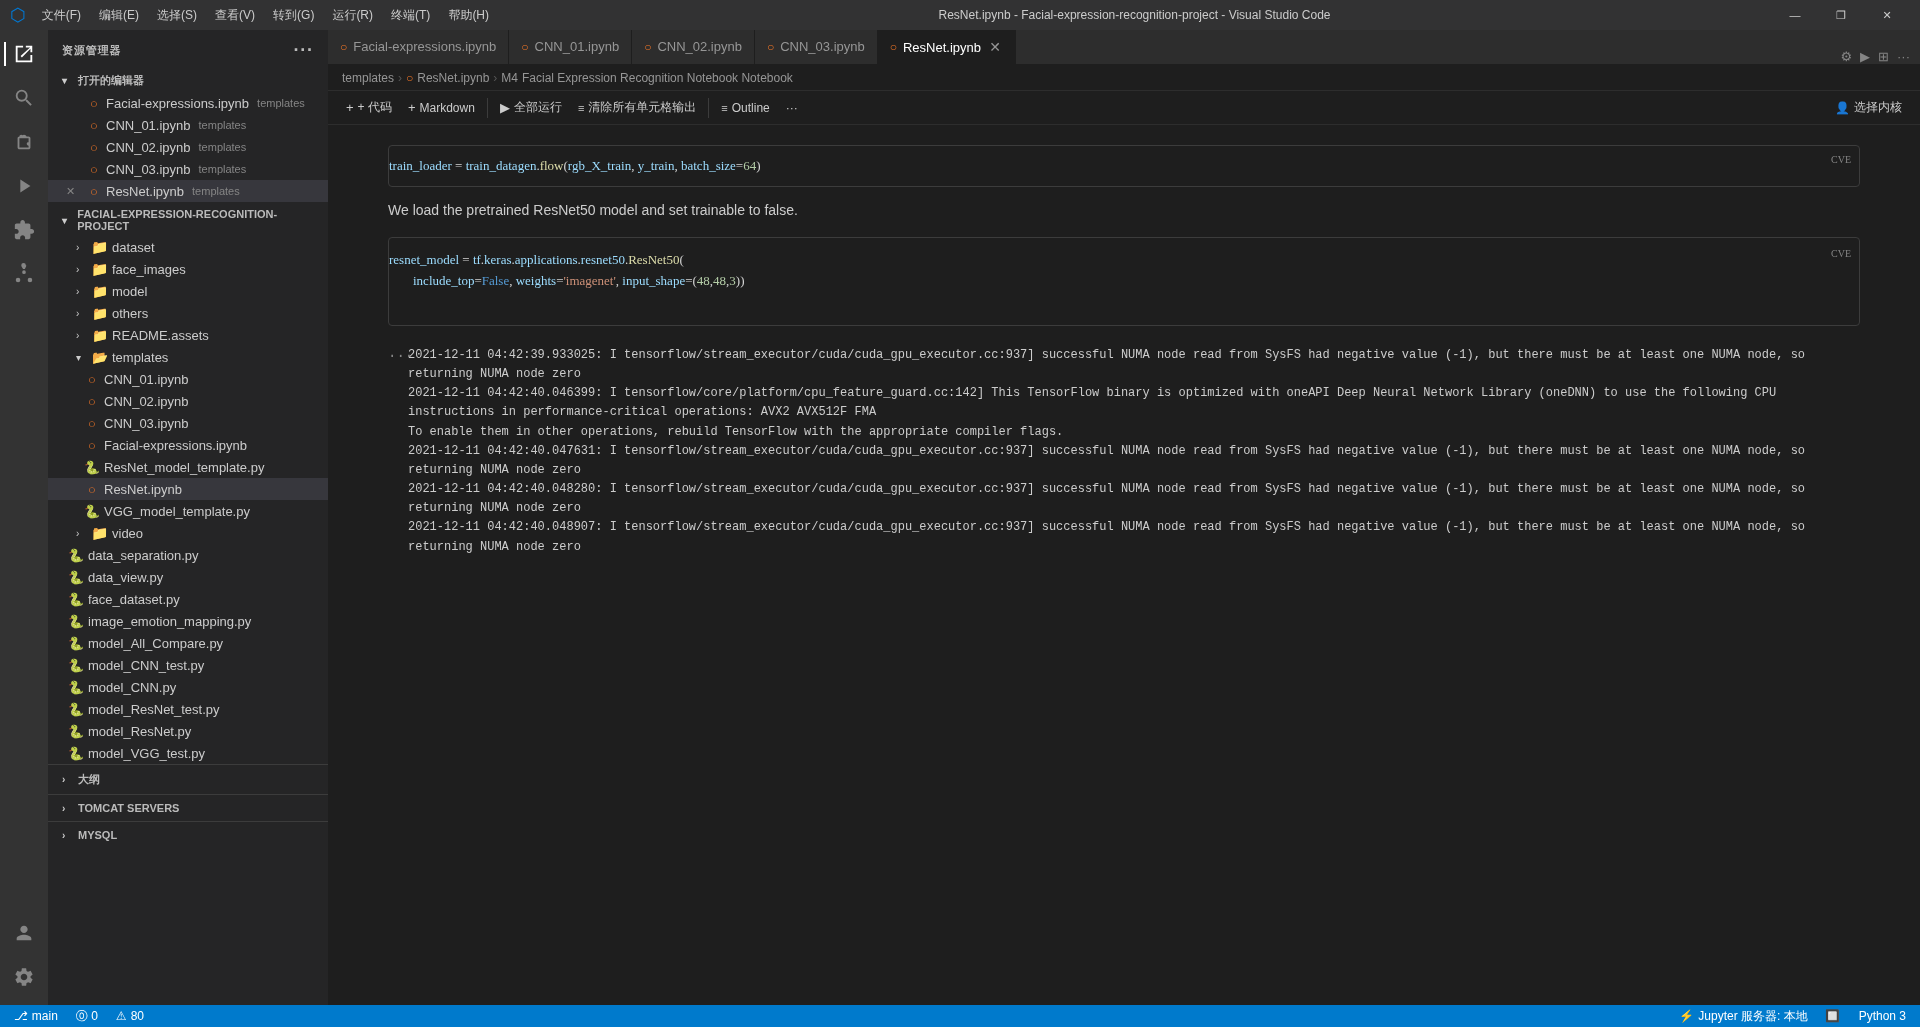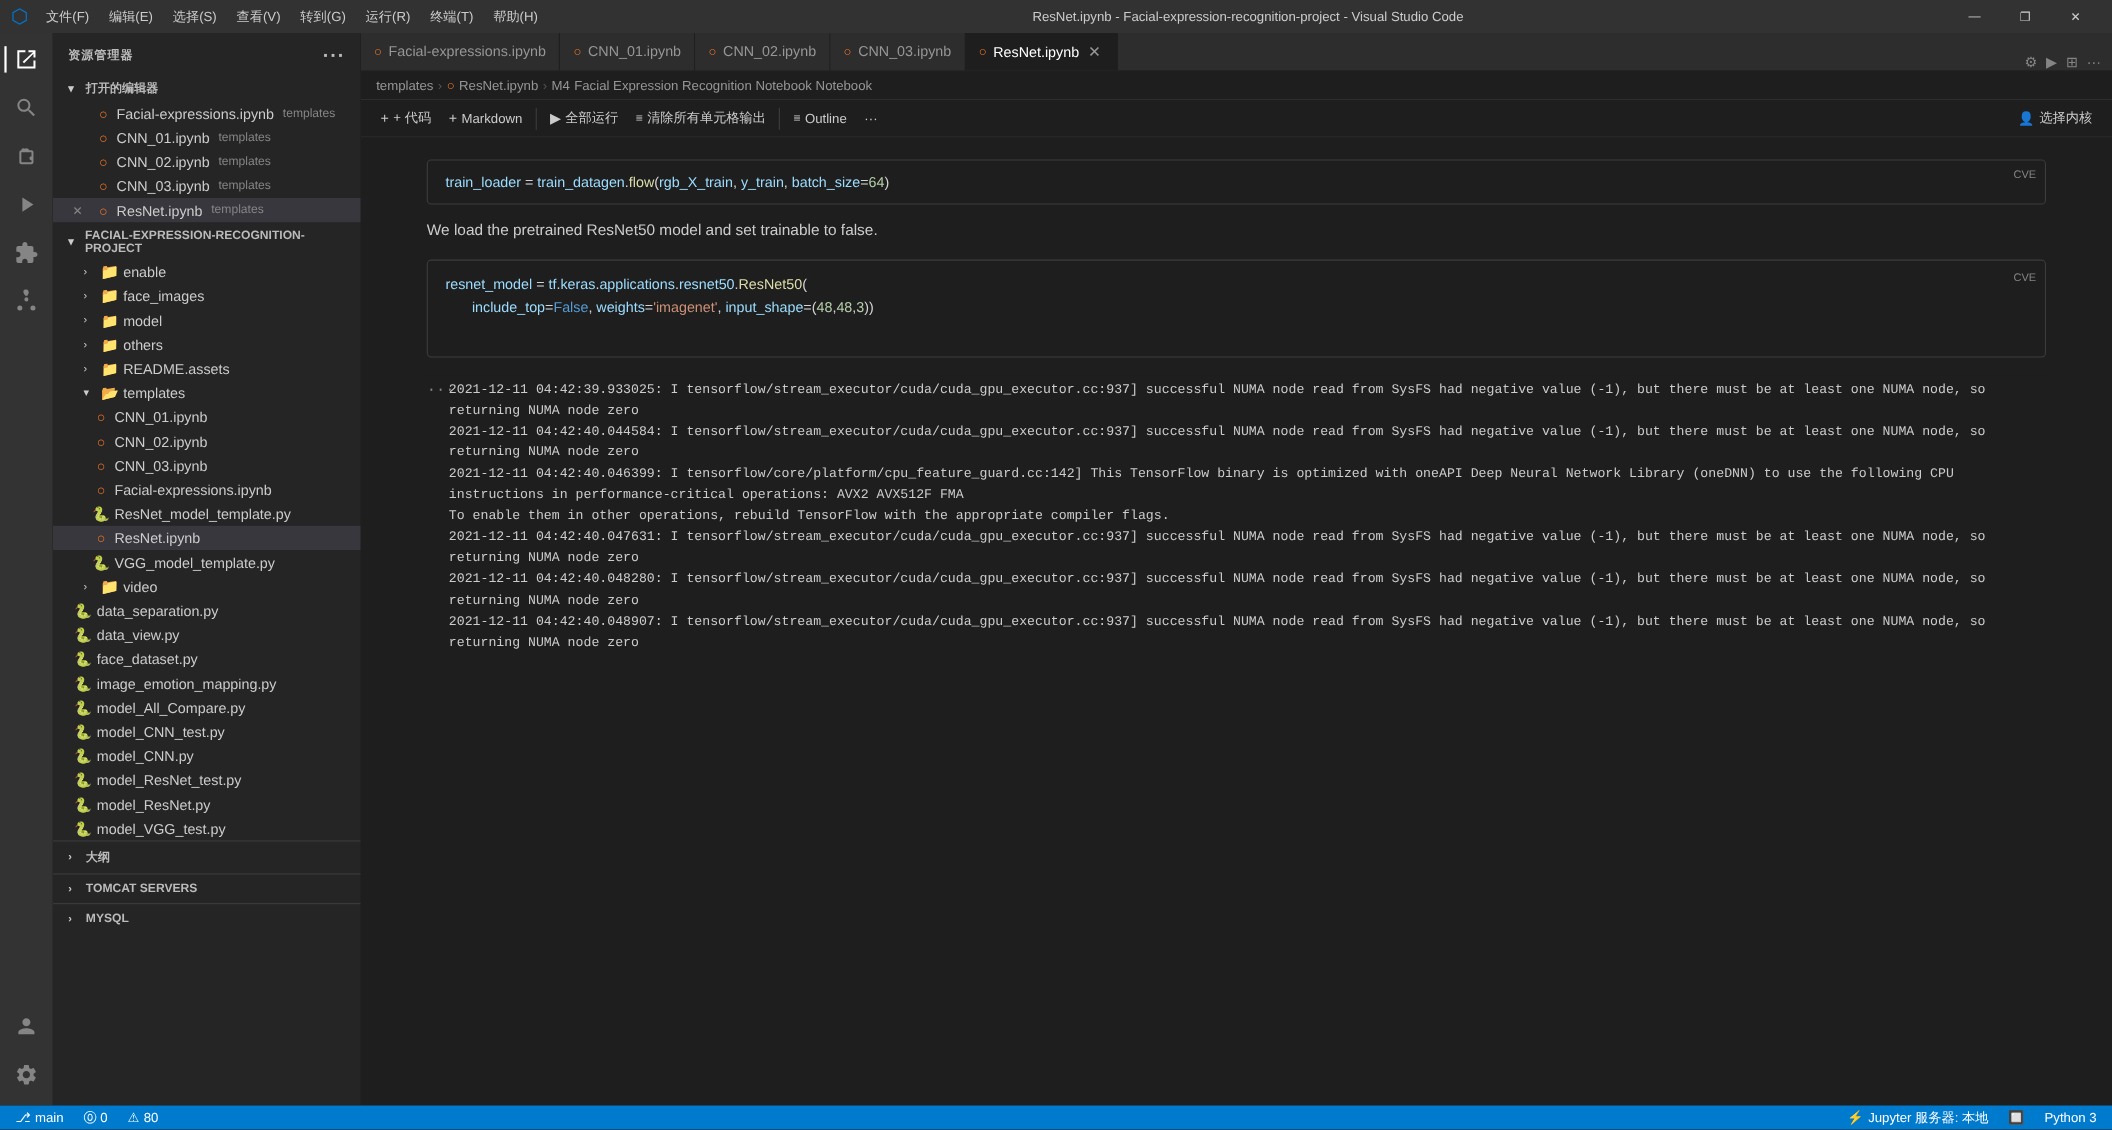--- a/index.html
+++ b/index.html
@@ -240,22 +240,22 @@
     .notebook-content::-webkit-scrollbar-thumb { background: #424242; }
     
     .code-cell {
       margin-bottom: 12px;
       position: relative;
     }
     .code-block {
       background: #1e1e1e;
       border: 1px solid #3c3c3c;
       border-radius: 4px;
-      padding: 12px 16px;
-      font-family: Liberation Sans, sans-serif;
+      padding: 12px 0;
+      font-family: Liberation Serif, serif;
       font-size: 13px;
       color: #d4d4d4;
       position: relative;
     }
     .code-block .cve-badge {
       position: absolute;
       right: 8px;
       top: 8px;
       font-size: 10px;
       color: #858585;
@@ -436,21 +436,21 @@
       <div class="tree-section">
         <div class="tree-section-title">
           <span class="chevron">▾</span>
           <span>FACIAL-EXPRESSION-RECOGNITION-PROJECT</span>
         </div>
 
         <div class="tree-item">
           <span style="width:6px"></span>
             <span class="chevron">›</span>
           <span class="file-icon icon-folder-blue">📁</span>
-          <span class="label">enable</span>
+          <span class="label">dataset</span>
         </div>
         <div class="tree-item">
           <span style="width:6px"></span>
             <span class="chevron">›</span>
           <span class="file-icon icon-folder-blue">📁</span>
           <span class="label">face_images</span>
         </div>
         <div class="tree-item">
           <span style="width:6px"></span>
             <span class="chevron">›</span>
@@ -664,21 +664,20 @@
           <div><span class="var">resnet_model</span> <span class="op">=</span> <span class="var">tf</span>.<span class="var">keras</span>.<span class="var">applications</span>.<span class="var">resnet50</span>.<span class="fn">ResNet50</span>(</div>
           <div style="padding-left:24px;"><span class="var">include_top</span>=<span class="kw">False</span>, <span class="var">weights</span>=<span class="str">'imagenet'</span>, <span class="var">input_shape</span>=(<span class="num">48</span>,<span class="num">48</span>,<span class="num">3</span>))</div>
           <div>&nbsp;</div>
           <span class="cve-badge">CVE</span>
         </div>
       </div>
 
       <div class="output-cell">
         <span class="output-dots">···</span>
         <div class="output-line">2021-12-11 04:42:39.933025: I tensorflow/stream_executor/cuda/cuda_gpu_executor.cc:937] successful NUMA node read from SysFS had negative value (-1), but there must be at least one NUMA node, so returning NUMA node zero</div>
-        <div class="output-line">2021-12-11 04:42:40.044584: I tensorflow/stream_executor/cuda/cuda_gpu_executor.cc:937] successful NUMA node read from SysFS had negative value (-1), but there must be at least one NUMA node, so returning NUMA node zero</div>
         <div class="output-line">2021-12-11 04:42:40.046399: I tensorflow/core/platform/cpu_feature_guard.cc:142] This TensorFlow binary is optimized with oneAPI Deep Neural Network Library (oneDNN) to use the following CPU instructions in performance-critical operations:  AVX2 AVX512F FMA</div>
         <div class="output-line">To enable them in other operations, rebuild TensorFlow with the appropriate compiler flags.</div>
         <div class="output-line">2021-12-11 04:42:40.047631: I tensorflow/stream_executor/cuda/cuda_gpu_executor.cc:937] successful NUMA node read from SysFS had negative value (-1), but there must be at least one NUMA node, so returning NUMA node zero</div>
         <div class="output-line">2021-12-11 04:42:40.048280: I tensorflow/stream_executor/cuda/cuda_gpu_executor.cc:937] successful NUMA node read from SysFS had negative value (-1), but there must be at least one NUMA node, so returning NUMA node zero</div>
         <div class="output-line">2021-12-11 04:42:40.048907: I tensorflow/stream_executor/cuda/cuda_gpu_executor.cc:937] successful NUMA node read from SysFS had negative value (-1), but there must be at least one NUMA node, so returning NUMA node zero</div>
       </div>
     </div>
   </div>
 </div>
 

